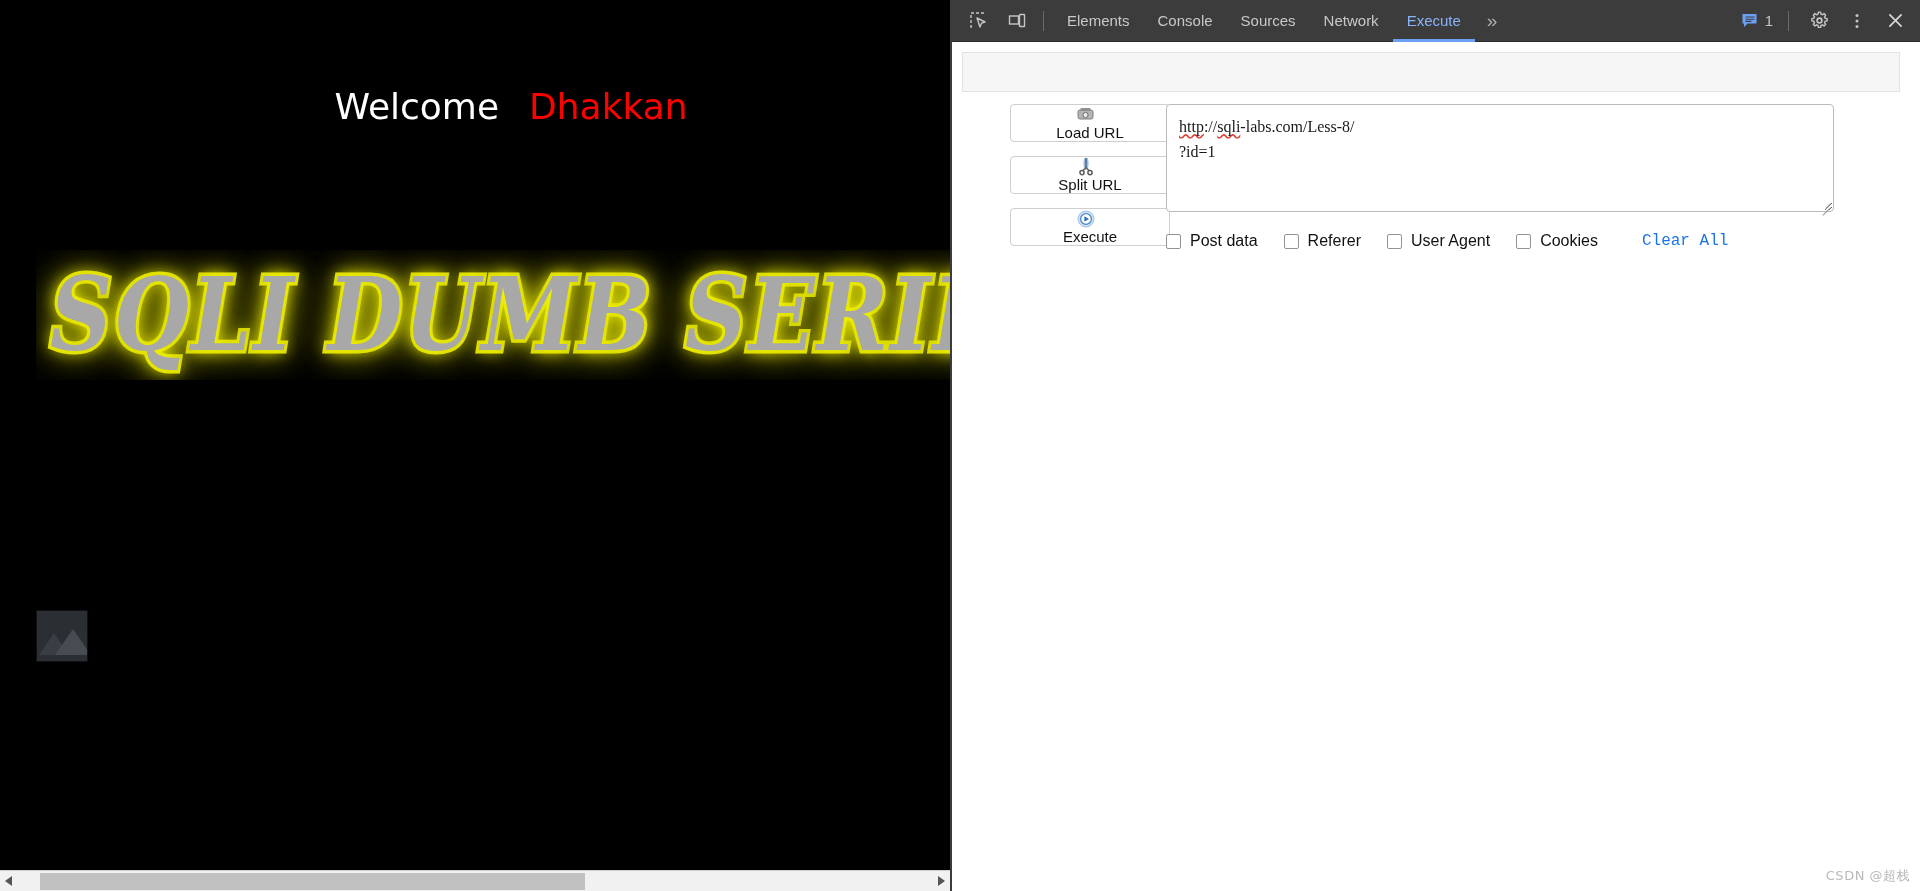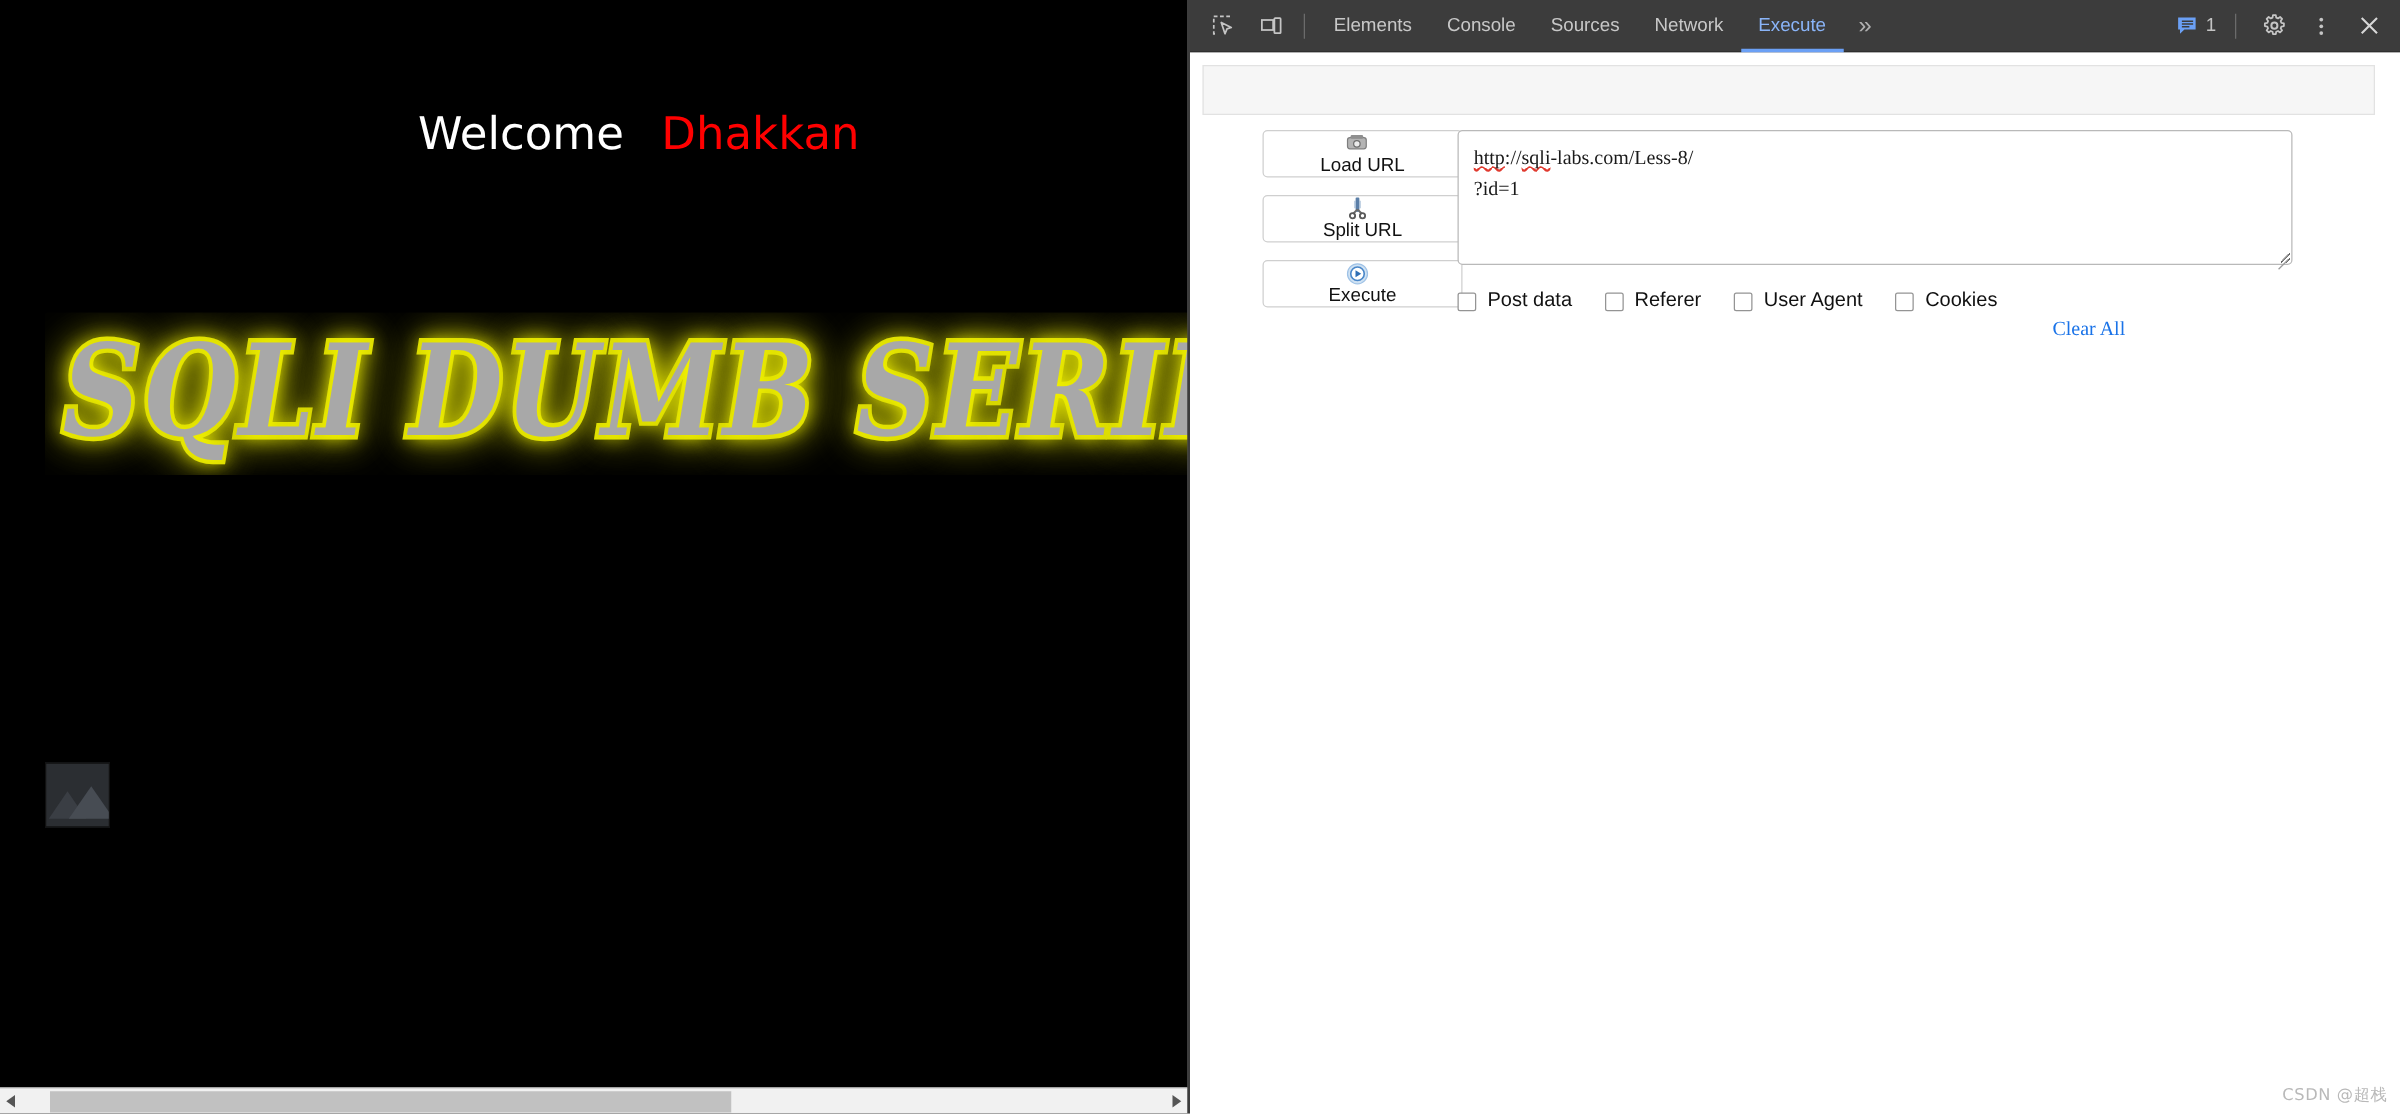--- a/index.html
+++ b/index.html
@@ -394,24 +394,23 @@
     border: 1px solid #949494;
     border-radius: 2px;
     background: #ffffff;
     margin-right: 9px;
     flex: none;
     box-sizing: border-box;
   }
   #hb-clear-all {
     font-size: 16px;
     color: #1a73e8;
-    font-family: Liberation Serif, serif;
+    font-family: Liberation Mono, monospace;
     margin-left: 18px;
     white-space: nowrap;
-    margin-top: 23px;
   }
 
   
   #watermark {
     position: absolute;
     right: 10px;
     bottom: 6px;
     font-size: 13px;
     color: #b9b9b9;
     font-family: "DejaVu Sans", sans-serif;

